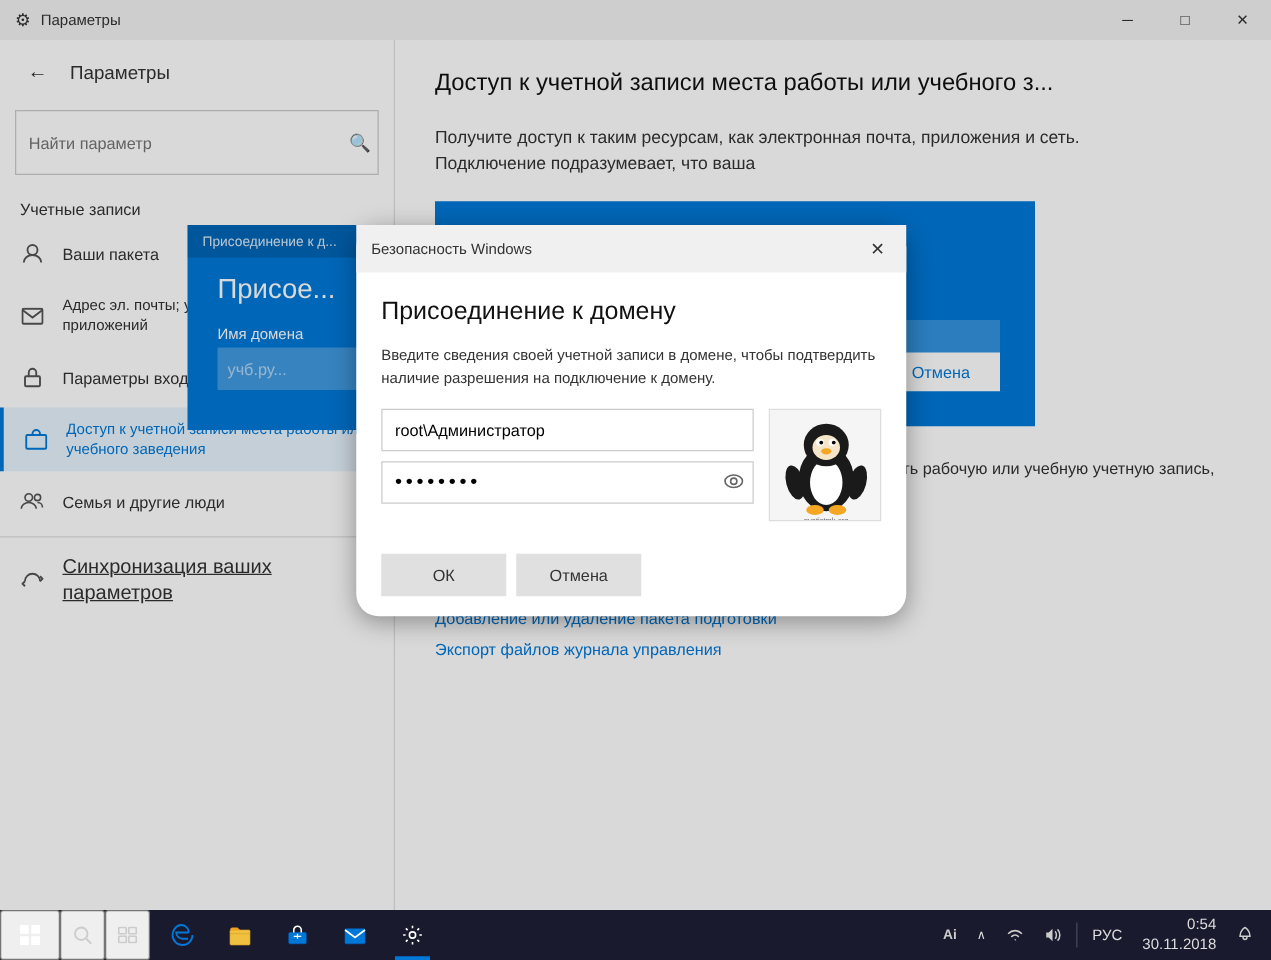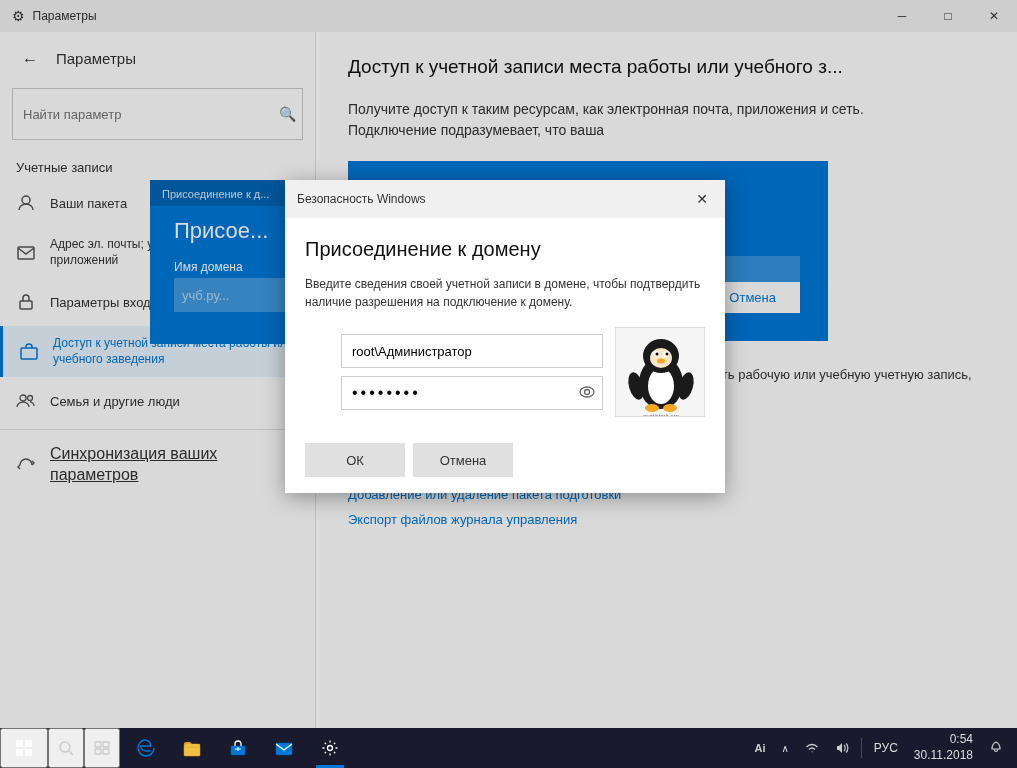--- a/index.html
+++ b/index.html
@@ -310,20 +310,21 @@
     .security-dialog {
       position: absolute;
       top: 180px;
       left: 285px;
       width: 440px;
       background: #fff;
       z-index: 200;
       box-shadow: 0 4px 20px rgba(0,0,0,0.35);
       display: flex;
       flex-direction: column;
+      border-radius: 18px;
     }
 
     .sec-dialog-title-bar {
       background: #f0f0f0;
       padding: 8px 12px;
       display: flex;
       align-items: center;
       justify-content: space-between;
       font-size: 12px;
       color: #333;
@@ -357,22 +358,21 @@
     .sec-dialog-desc {
       font-size: 12px;
       color: #333;
       line-height: 1.5;
       margin-bottom: 16px;
     }
 
     .sec-dialog-inner {
       display: flex;
       gap: 12px;
-      align-items: center;
-      margin-left: 36px;
+      align-items: flex-start;
     }
 
     .sec-form {
       flex: 1;
     }
 
     .sec-input {
       width: 100%;
       height: 34px;
       border: 1px solid #ccc;

